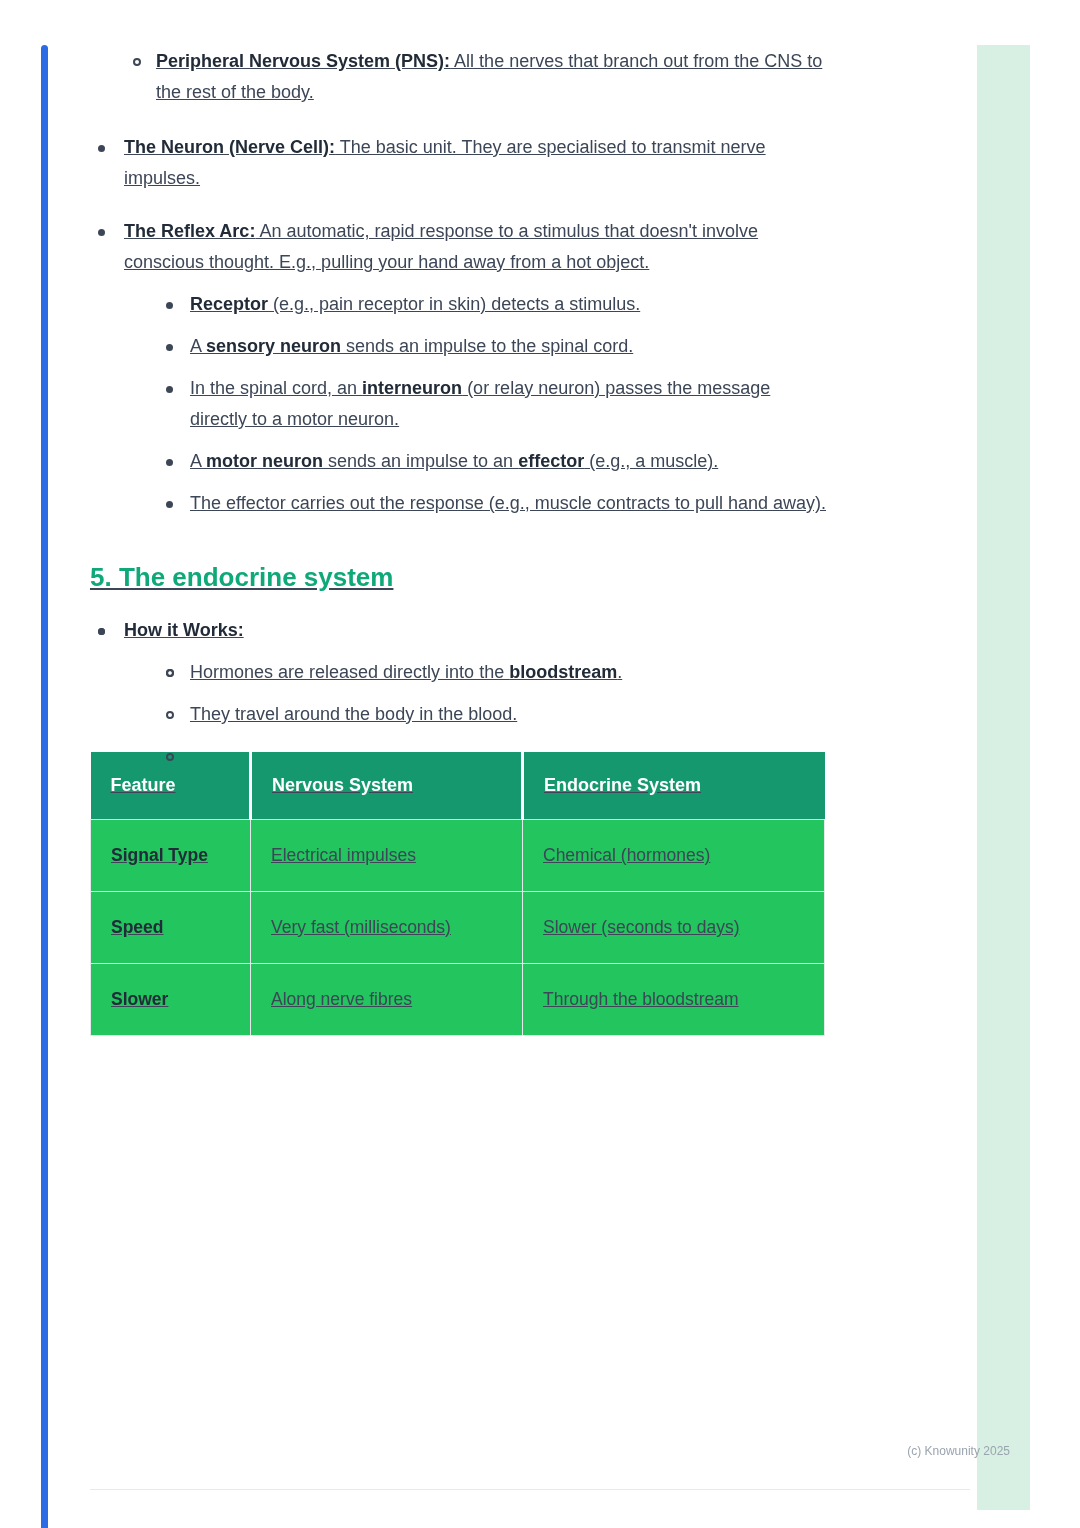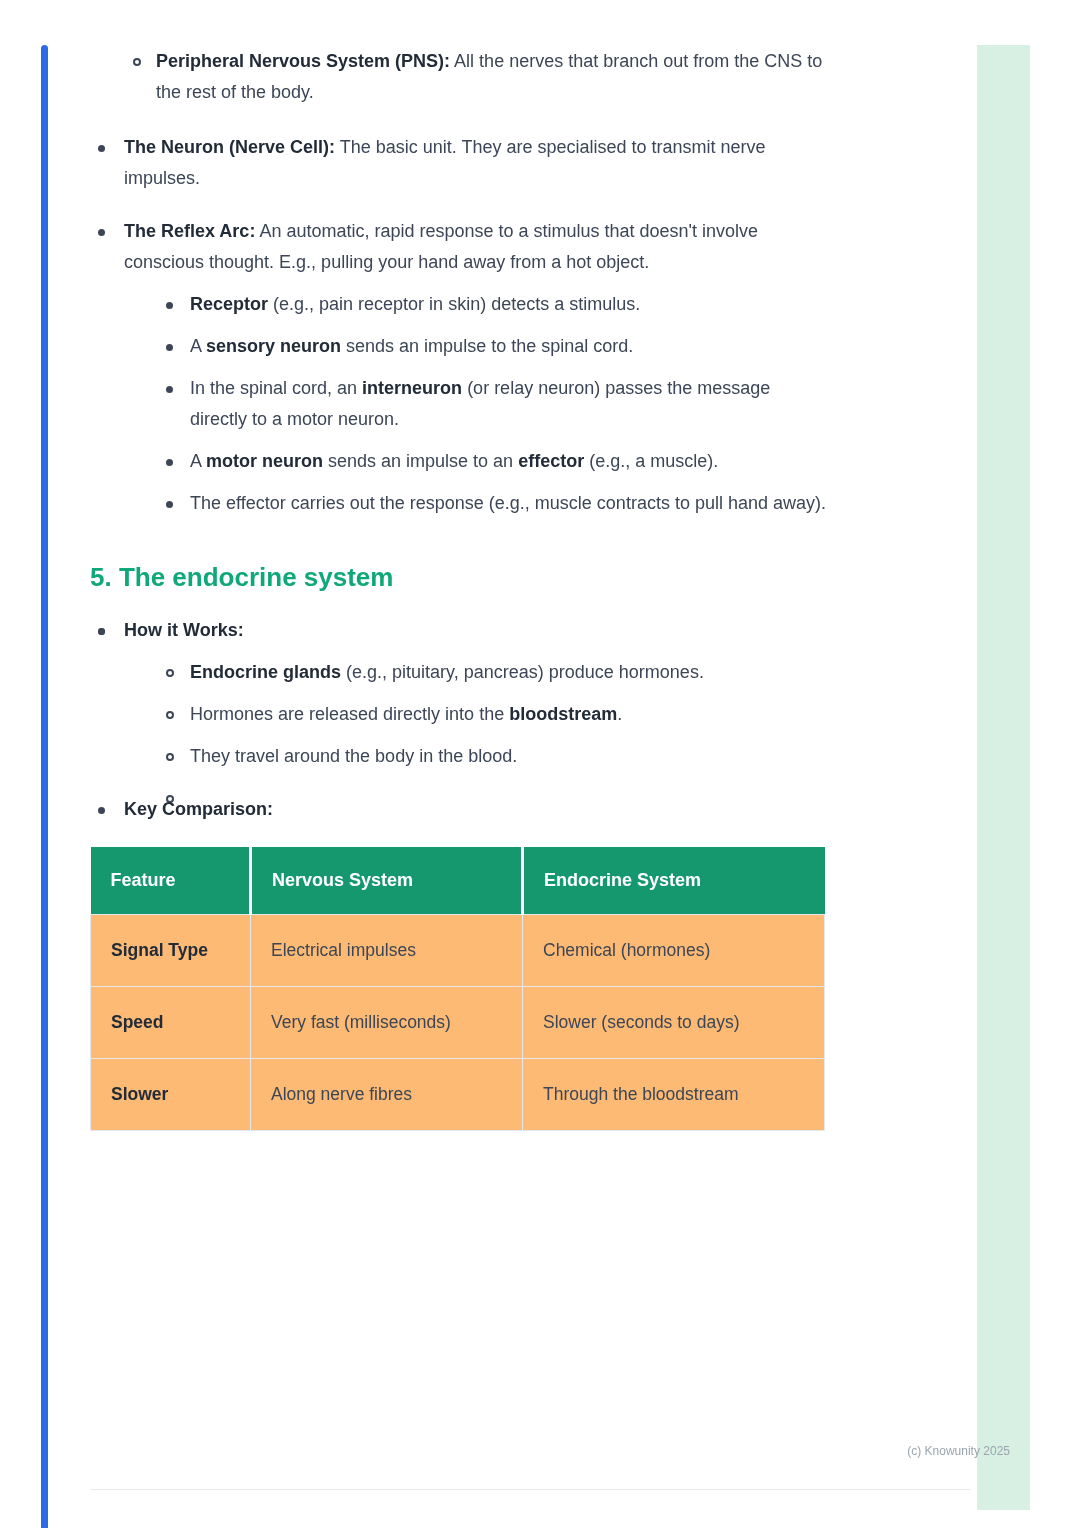--- a/index.html
+++ b/index.html
@@ -14,21 +14,21 @@
   .stripe-left {
     position:absolute; left:41px; top:45px; bottom:0; width:7px;
     background:var(--left-stripe-blue,#2d6be4);
     border-radius:4px 4px 0 0;
   }
   .stripe-right {
     position:absolute; right:50px; top:45px; bottom:18px; width:53px;
     background:var(--right-stripe-green,#d8efe3);
   }
   .content {
-    position:absolute; left:90px; top:46px; width:742px;
+    position:absolute; left:90px; top:46px; width:742px;text-decoration:underline;
   }
   ul.list { list-style:none; }
   li.li {
     position:relative;
     font-size:18px; line-height:31px;
     padding-left:34px;
   }
   ul.l1 > li.li { margin-bottom:22px; }
   .bullet {
     position:absolute; left:8px; top:12px;
@@ -54,21 +54,21 @@
     width:734px; margin-top:22px;border-radius:30px;
   }
   table.cmp th {
     background:var(--table-header-green,#16986f);
     color:#ffffff; font-size:18px; font-weight:700; text-align:left;
     padding:23px 20px; vertical-align:middle;
   }
   table.cmp th + th { border-left:3px solid #ffffff; }
   table.cmp td {
     border:1px solid var(--table-border,#e4e7eb);
-    background:#fdba74;
+    background:#22c55e;
     font-size:17.5px; color:var(--body-text,#3c4656);
     padding:25px 20px; vertical-align:middle;
   }
   table.cmp td.feature { font-weight:700; color:var(--bold-text,#222b38); }
   .footer-divider {
     position:absolute; left:90px; right:110px; bottom:38px;
     height:1px; background:var(--divider,#e7e9ec);
   }
   .credit {
     position:absolute; right:70px; bottom:70px;
@@ -129,38 +129,33 @@
     <ul class="list l1">
       <li class="li">
         <span class="bullet dot"></span>
       </li>
       <li class="li">
         <span class="bullet dot"></span>
         <span class="txt"><strong>How it Works:</strong></span>
         <ul class="l2">
           <li class="li">
             <span class="bullet circle"></span>
-            <span class="txt"><strong>Endocrine glands</strong> (e.g., pituitary, pancreas) produce hormones.</span>
           </li>
           <li class="li">
             <span class="bullet circle"></span>
             <span class="txt">Hormones are released directly into the <strong>bloodstream</strong>.</span>
           </li>
           <li class="li">
             <span class="bullet circle"></span>
             <span class="txt">They travel around the body in the blood.</span>
           </li>
           <li class="li">
             <span class="bullet circle"></span>
           </li>
         </ul>
-      </li>
-      <li class="li">
-        <span class="bullet dot"></span>
-        <span class="txt"><strong>Key Comparison:</strong></span>
       </li>
     </ul>
 
     <table class="cmp">
       <colgroup>
         <col style="width:160px">
         <col style="width:272px">
         <col style="width:302px">
       </colgroup>
       <thead>

